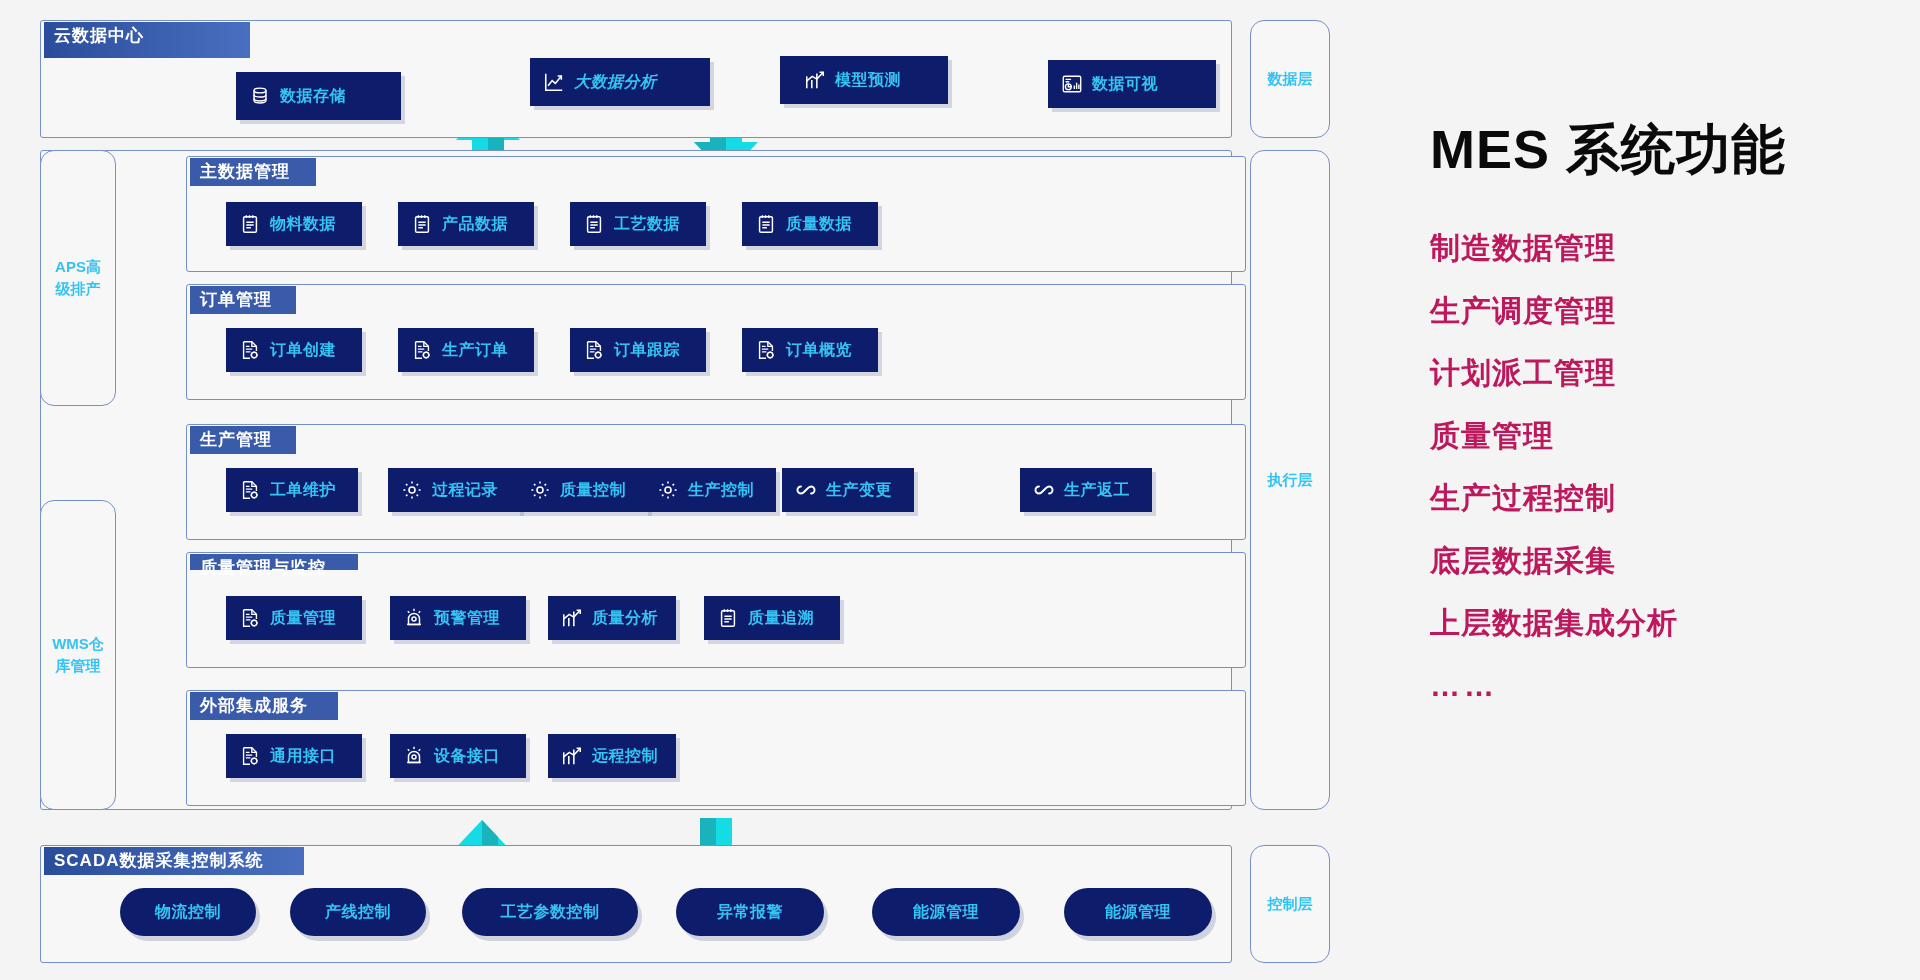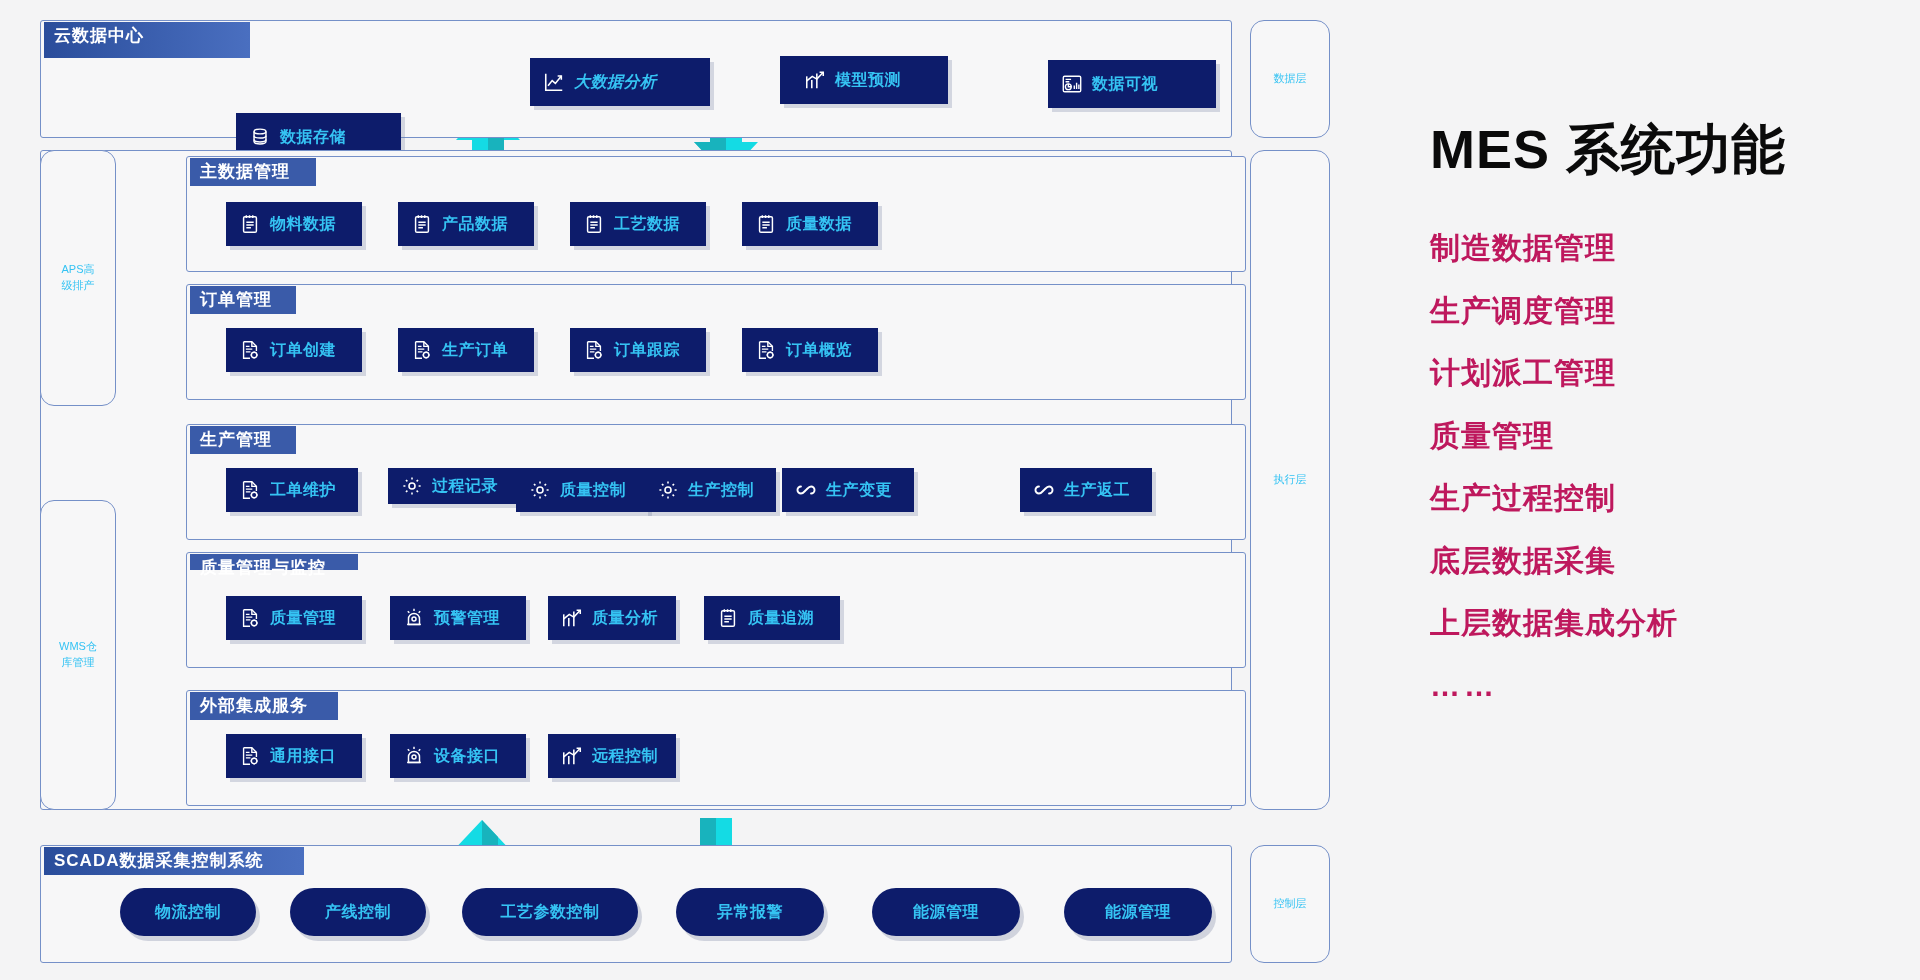--- a/index.html
+++ b/index.html
@@ -39,22 +39,22 @@
   }
   .sec-cap.grad{
     background:linear-gradient(90deg,#2a4d9b 0%,#4a6fc0 100%);
   }
 
   
   .layer-lbl{
     position:absolute;
     display:flex;align-items:center;justify-content:center;
     color:#35c3f3;
-    font-size:11px;
-    font-weight:400;
+    font-size:15px;
+    font-weight:700;
     text-align:center;
     line-height:1.45;
     box-sizing:border-box;
   }
 
   
   .chip{
     position:absolute;
     background:#0d1c6b;
     color:#35c3f3;
@@ -151,21 +151,21 @@
   </div>
   <div class="arrow" style="left:48px;top:406px;">
     <svg width="52" height="96" viewBox="0 0 52 96">
       <polygon points="26,0 50,26 36,26 36,70 50,70 26,96 2,70 16,70 16,26 2,26" fill="#14dbe4"></polygon>
     </svg>
   </div>
 
   <div class="panel" style="left:40px;top:20px;width:1192px;height:118px;"></div>
   <div class="sec-cap grad" style="left:44px;top:22px;width:206px;height:36px;">云数据中心</div>
 
-  <div class="chip" style="left:236px;top:72px;width:165px;height:48px;margin-top:41px;">
+  <div class="chip" style="left:236px;top:72px;width:165px;height:48px;">
     <span class="ico">
       <svg viewBox="0 0 24 24" fill="none" stroke="#ffffff" stroke-width="1.6">
         <ellipse cx="12" cy="6" rx="6.5" ry="2.6"></ellipse>
         <path d="M5.5 6v11c0 1.45 2.9 2.6 6.5 2.6s6.5-1.15 6.5-2.6V6"></path>
         <path d="M5.5 10.5c0 1.45 2.9 2.6 6.5 2.6s6.5-1.15 6.5-2.6"></path>
         <path d="M5.5 14.8c0 1.45 2.9 2.6 6.5 2.6s6.5-1.15 6.5-2.6"></path>
       </svg>
     </span>
     <span class="lbl">数据存储</span>
   </div>
@@ -327,21 +327,21 @@
         <path d="M5 3h9l5 5v5"></path>
           <path d="M5 3v18h7"></path>
           <path d="M14 3v5h5"></path>
         <path d="M7.5 8h4M7.5 11h7M7.5 14h5"></path>
         <circle cx="16.5" cy="17.5" r="3"></circle>
         <path d="M16.5 13.6v1.1M16.5 20.3v1.1M12.6 17.5h1.1M19.3 17.5h1.1"></path>
       </svg>
     </span>
     <span class="lbl">工单维护</span>
   </div>
-  <div class="chip" style="left:388px;top:468px;width:132px;height:36px;text-align:center;">
+  <div class="chip" style="left:388px;top:468px;width:132px;height:44px;text-align:center;">
     <span class="ico">
       <svg viewBox="0 0 24 24" fill="none" stroke="#ffffff" stroke-width="1.7">
         <circle cx="12" cy="12" r="3.3"></circle>
         <path d="M12 2.6v2.2M12 19.2v2.2M2.6 12h2.2M19.2 12h2.2M5.4 5.4l1.6 1.6M17 17l1.6 1.6M18.6 5.4L17 7M7 17l-1.6 1.6"></path>
       </svg>
     </span>
     <span class="lbl">过程记录</span>
   </div>
   <div class="chip" style="left:516px;top:468px;width:132px;height:44px;">
     <span class="ico">

